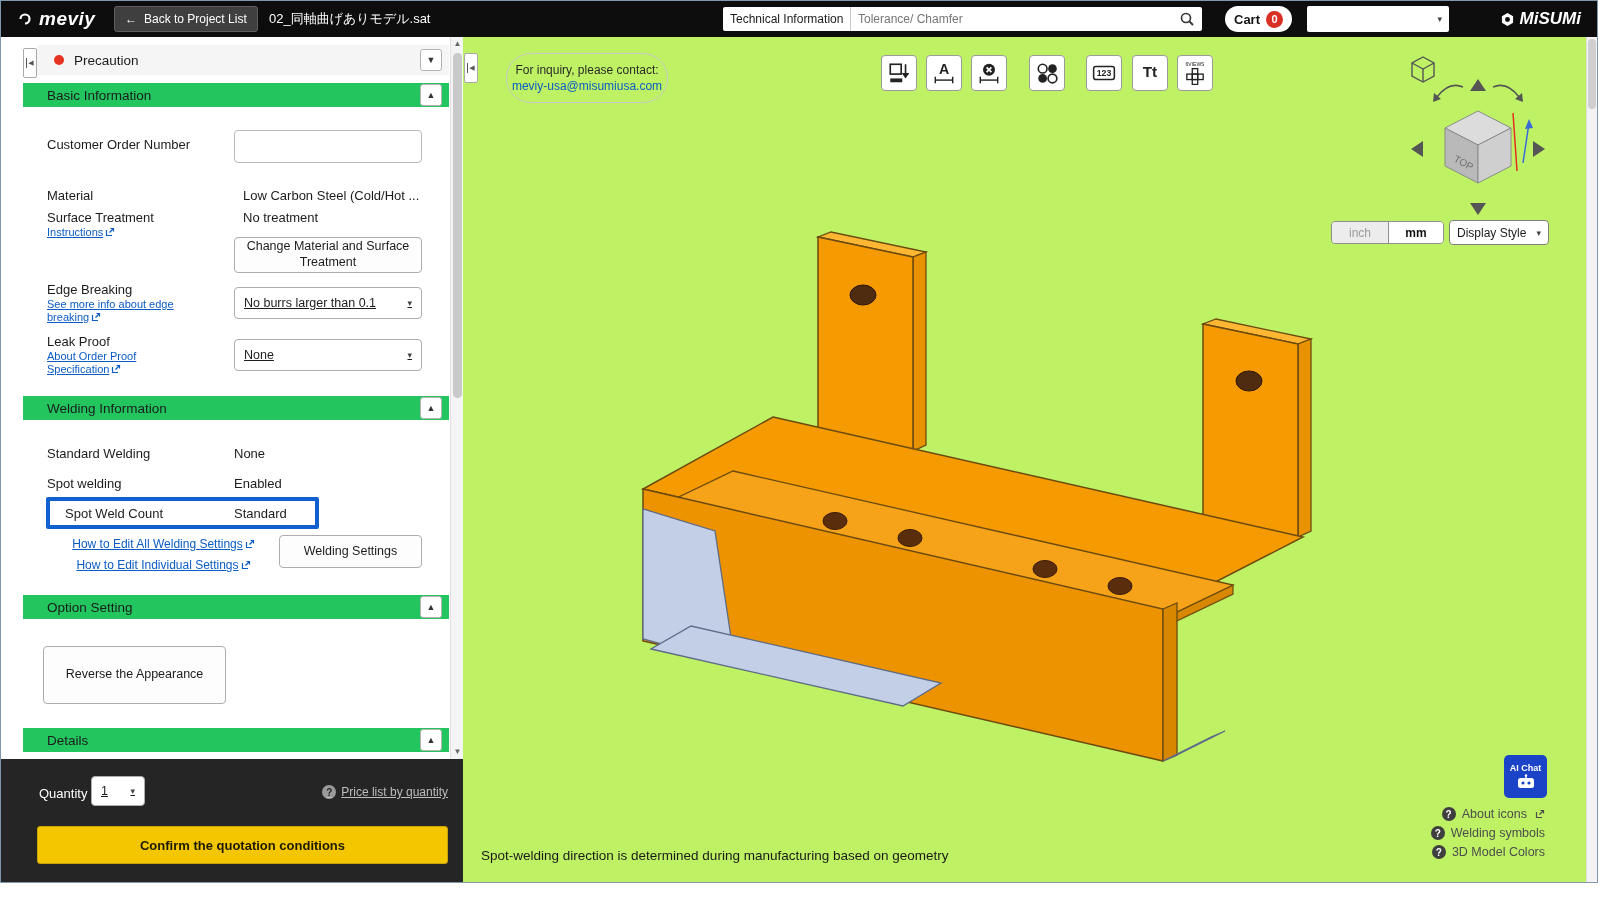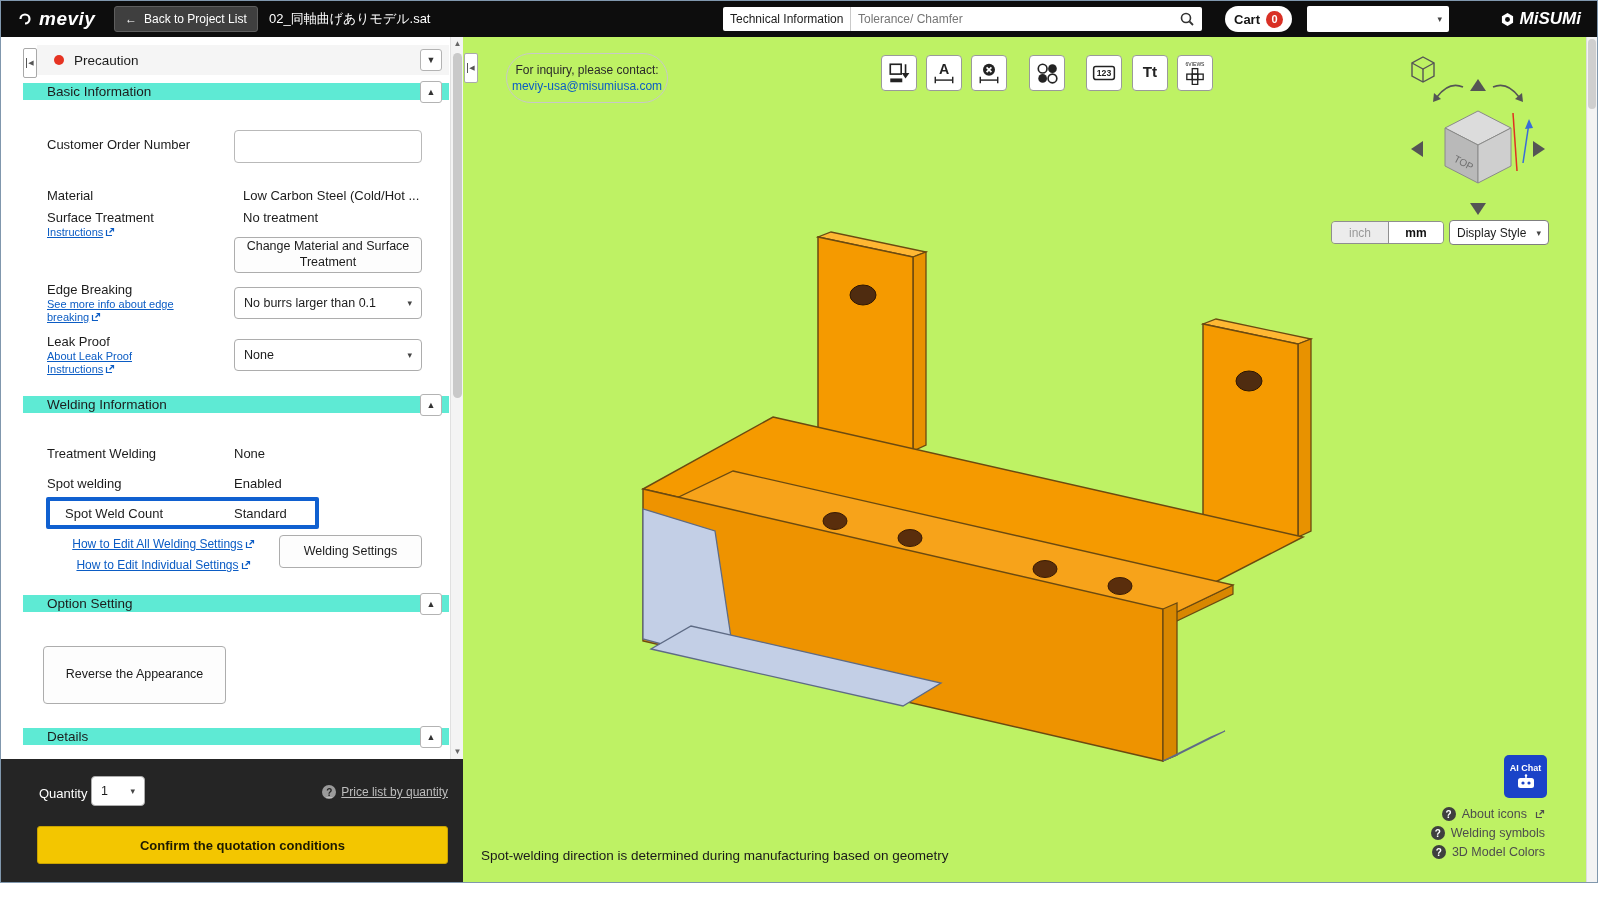--- a/index.html
+++ b/index.html
@@ -22,26 +22,26 @@
   .brand { position:absolute; right:16px; top:0; height:36px; display:flex; align-items:center; gap:5px; font-size:17px; font-weight:bold; font-style:italic; }
 
   
   .sidebar { position:absolute; left:0; top:36px; width:449px; height:722px; background:#fff; overflow:hidden; }
   .handle { position:absolute; width:14px; height:30px; background:#fff; border:1px solid #a9a9a9; border-radius:2px; display:flex; align-items:center; justify-content:center; font-size:7px; color:#555; }
   .handle .bar { border-left:1px solid #555; height:10px; margin-right:1px; }
   .prec-row { position:absolute; left:36px; top:8px; width:412px; height:30px; background:#f5f5f5; display:flex; align-items:center; padding:0 7px 0 17px; }
   .dot { width:10px; height:10px; border-radius:50%; background:#e63322; margin-right:10px; }
   .prec-row .t { font-size:13.5px; color:#1c1c1c; }
   .collapse { margin-left:auto; width:22px; height:22px; background:#fff; border:1px solid #b3b3b3; border-radius:3px; display:flex; align-items:center; justify-content:center; font-size:9px; color:#333; }
-  .sec-h { position:absolute; left:22px; width:426px; height:17px; background:#5eead4; display:flex; align-items:center; padding:0 7px 0 24px; font-size:13.5px; color:#1c1c1c; }
+  .sec-h { position:absolute; left:22px; width:426px; height:24px; background:#22c55e; display:flex; align-items:center; padding:0 7px 0 24px; font-size:13.5px; color:#1c1c1c; }
   .lbl { position:absolute; left:46px; font-size:13px; color:#1c1c1c; }
   .val { position:absolute; left:242px; font-size:13px; color:#1c1c1c; }
   .slink { position:absolute; left:46px; font-size:11px; color:#0b5cc4; text-decoration:underline; line-height:13px; }
   .ext { width:10px; height:10px; vertical-align:-1px; margin-left:2px; }
-  .sel { display:flex; align-items:center; justify-content:space-between; background:#fff; border:1px solid #adadad; border-radius:4px; padding:0 9px; font-size:12.5px; color:#1c1c1c; }
+  .sel { display:flex; align-items:center; justify-content:space-between; background:#fff; border:1px solid #adadad; border-radius:4px; padding:0 9px; font-size:12.5px; color:#1c1c1c;text-decoration:underline; }
   .btn { background:#fdfdfd; border:1px solid #adadad; border-radius:4px; color:#1c1c1c; display:flex; align-items:center; justify-content:center; text-align:center; font-size:12.5px; line-height:1.25; }
   .input { position:absolute; background:#fff; border:1px solid #b9b9b9; border-radius:4px; }
   .hl-box { position:absolute; left:45px; top:460px; width:273px; height:32px; border:4px solid #1060d0; border-radius:2px; background:#fff; display:flex; align-items:center; padding-left:15px; font-size:13px; color:#1c1c1c; }
   .hl-box .v { position:absolute; left:184px; }
   .clink { position:absolute; font-size:12px; color:#0b5cc4; text-decoration:underline; text-align:center; }
   .caret { font-size:9px; color:#444; }
 
   .side-footer { position:absolute; left:0; top:758px; width:462px; height:124px; background:#252525; }
   .qty-lbl { position:absolute; left:38px; top:27px; color:#fff; font-size:13px; }
   .qty-sel { position:absolute; left:90px; top:17px; width:54px; height:30px; }
@@ -168,39 +168,39 @@
           <line x1="8.5" y1="1.5" x2="4.5" y2="5.5" stroke="currentColor" stroke-width="1.2"></line>
         </svg>
     </div>
     <div class="sel" style="position:absolute; left:233px; top:250px; width:188px; height:32px;" data-interactable="true">
       <span data-interactable="false">No burrs larger than 0.1</span>
       <span class="caret" data-interactable="false">▾</span>
     </div>
 
     <div class="lbl" style="top:297px;" data-interactable="false">Leak Proof</div>
     <div class="slink" style="top:313px; width:110px;" data-interactable="true">
-      <span data-interactable="false">About Leak Proof Instructions</span><svg class="ext" viewBox="0 0 10 10" style="color:#0b5cc4" data-interactable="false">
+      <span data-interactable="false">About Order Proof Specification</span><svg class="ext" viewBox="0 0 10 10" style="color:#0b5cc4" data-interactable="false">
           <path d="M1.5 3 V8.5 H7" fill="none" stroke="currentColor" stroke-width="1.2"></path>
           <path d="M5.5 1.5 H8.5 V4.5" fill="none" stroke="currentColor" stroke-width="1.2"></path>
           <line x1="8.5" y1="1.5" x2="4.5" y2="5.5" stroke="currentColor" stroke-width="1.2"></line>
         </svg>
     </div>
     <div class="sel" style="position:absolute; left:233px; top:302px; width:188px; height:32px;" data-interactable="true">
       <span data-interactable="false">None</span>
       <span class="caret" data-interactable="false">▾</span>
     </div>
 
     <div class="sec-h" style="top:359px;" data-interactable="false">
       <span data-interactable="false">Welding Information</span>
       <span class="collapse" data-interactable="true">
           <span data-interactable="false">▲</span>
         </span>
     </div>
 
-    <div class="lbl" style="top:409px;" data-interactable="false">Treatment Welding</div>
+    <div class="lbl" style="top:409px;" data-interactable="false">Standard Welding</div>
     <div class="val" style="top:409px; left:233px;" data-interactable="false">None</div>
 
     <div class="lbl" style="top:439px;" data-interactable="false">Spot welding</div>
     <div class="val" style="top:439px; left:233px;" data-interactable="false">Enabled</div>
 
     <div class="hl-box" data-interactable="true">
       <span data-interactable="false">Spot Weld Count</span>
       <span class="v" data-interactable="false">Standard</span>
     </div>
 

